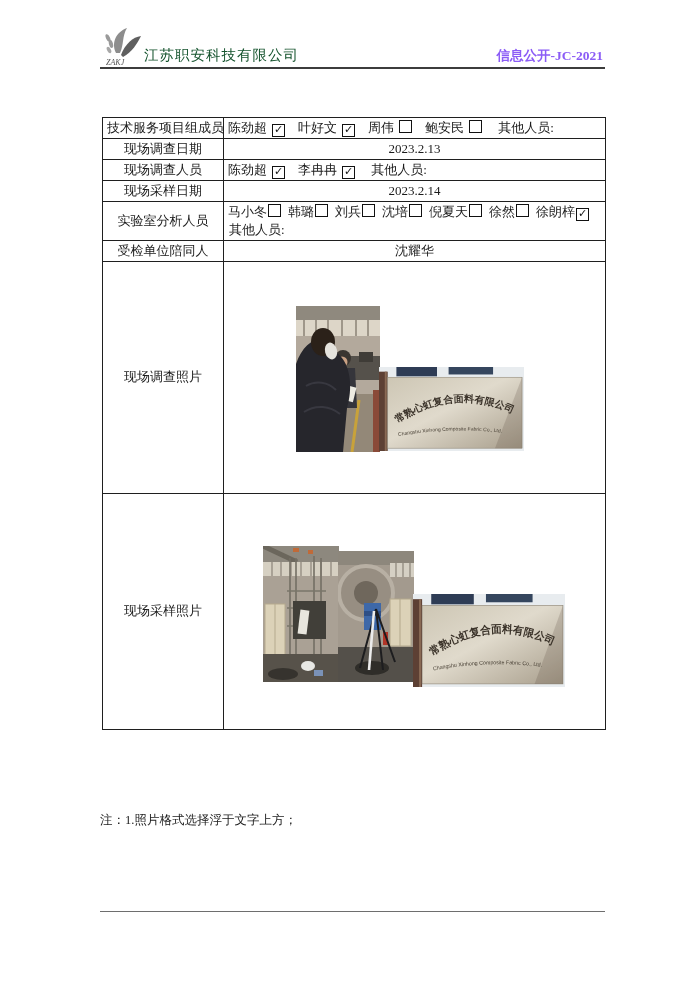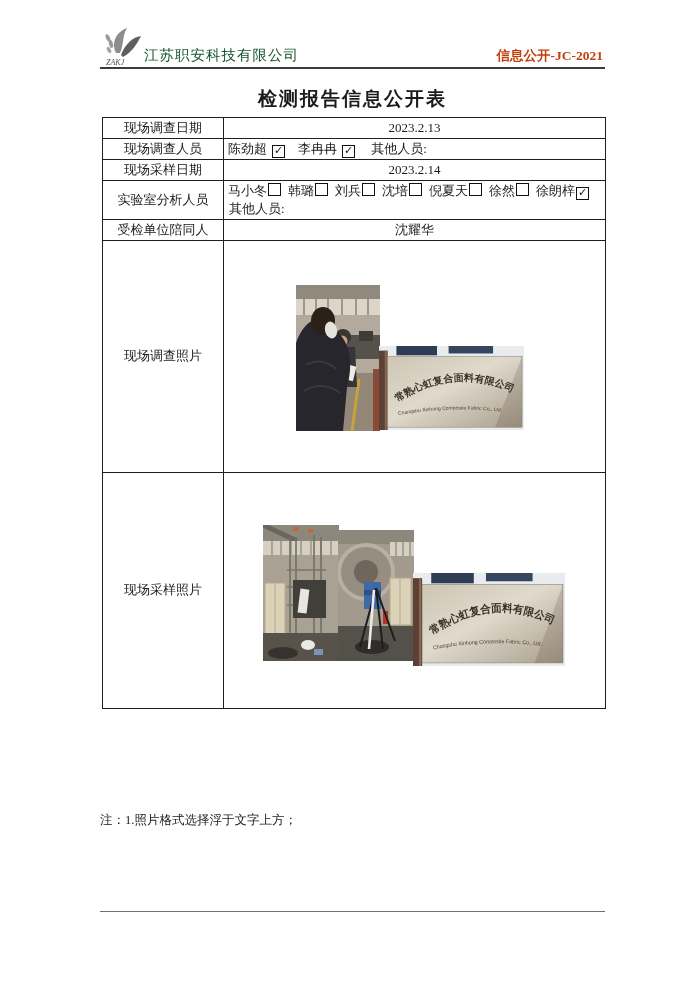--- a/index.html
+++ b/index.html
@@ -2,21 +2,21 @@
 <html><head>
 <meta charset="utf-8">
 <style>
   html,body{margin:0;padding:0;background:#ffffff;}
   .page{position:relative;width:700px;height:986px;background:#ffffff;overflow:hidden;
         font-family:"Liberation Serif","DejaVu Serif",serif;color:#1b1b1b;}
   
   .header{position:absolute;left:100px;top:26px;width:505px;height:42px;}
   .logo{position:absolute;left:0;top:0;width:44px;height:42px;}
   .company-name{position:absolute;left:44px;top:20px;font-size:14.5px;color:#14532d;letter-spacing:1px;text-align:right;}
-  .doc-code{position:absolute;right:2px;top:21px;font-size:13.5px;font-weight:bold;color:#c2410c;}
+  .doc-code{position:absolute;right:2px;top:21px;font-size:13.5px;font-weight:bold;color:#8b5cf6;}
   .header-rule{position:absolute;left:100px;top:67px;width:505px;height:2px;background:#3c3c3c;}
   
   .title{position:absolute;left:100px;top:86px;width:505px;text-align:center;
          font-size:19px;font-weight:bold;letter-spacing:2px;}
   
   table.form{position:absolute;left:102px;top:117px;width:503px;border-collapse:collapse;table-layout:fixed;}
   table.form td{border:1px solid #1f1f1f;font-size:13px;line-height:1.35;padding:1px 4px;vertical-align:middle;
                 overflow:hidden;}
   td.lab{text-align:center;padding:1px 0;white-space:nowrap;}
   td.val-l{text-align:left;padding-left:5px;}
@@ -58,33 +58,39 @@
         <ellipse cx="11" cy="18" rx="2" ry="4" fill="#9a9a9a" transform="rotate(-15 11 18)"></ellipse>
         <ellipse cx="9" cy="24" rx="1.8" ry="3.4" fill="#a8a8a8" transform="rotate(-30 9 24)"></ellipse>
         <text x="6" y="39" font-size="8" font-style="italic" font-family="Liberation Serif, serif" fill="#555">ZAKJ</text>
       </svg>
     </div>
     <div class="company-name">江苏职安科技有限公司</div>
     <div class="doc-code">信息公开-JC-2021</div>
   </div>
   <div class="header-rule"></div>
 
-  <div class="title">检测报告信息公开表</div>
 
   <table class="form">
     <colgroup>
         <col style="width:121px">
         <col style="width:164px">
         <col style="width:86px">
         <col style="width:132px">
       </colgroup>
 
     <tbody>
 
 
+    <tr class="std">
+      <td class="lab">技术服务项目组成员</td>
+      <td class="val-l" colspan="3">
+        <span><span class="member"><span>陈劲超</span><span class="cb on">✓</span></span><span class="member"><span>叶好文</span><span class="cb on">✓</span></span><span class="member"><span>周伟</span><span class="cb"></span></span><span class="member"><span>鲍安民</span><span class="cb"></span></span></span>
+        <span class="other">其他人员:</span>
+      </td>
+    </tr>
 
     <tr class="std">
       <td class="lab">现场调查日期</td>
       <td class="val-c" colspan="3">2023.2.13</td>
     </tr>
 
     <tr class="std">
       <td class="lab">现场调查人员</td>
       <td class="val-l" colspan="3">
         <span><span class="member"><span>陈劲超</span><span class="cb on">✓</span></span><span class="member"><span>李冉冉</span><span class="cb on">✓</span></span></span>

